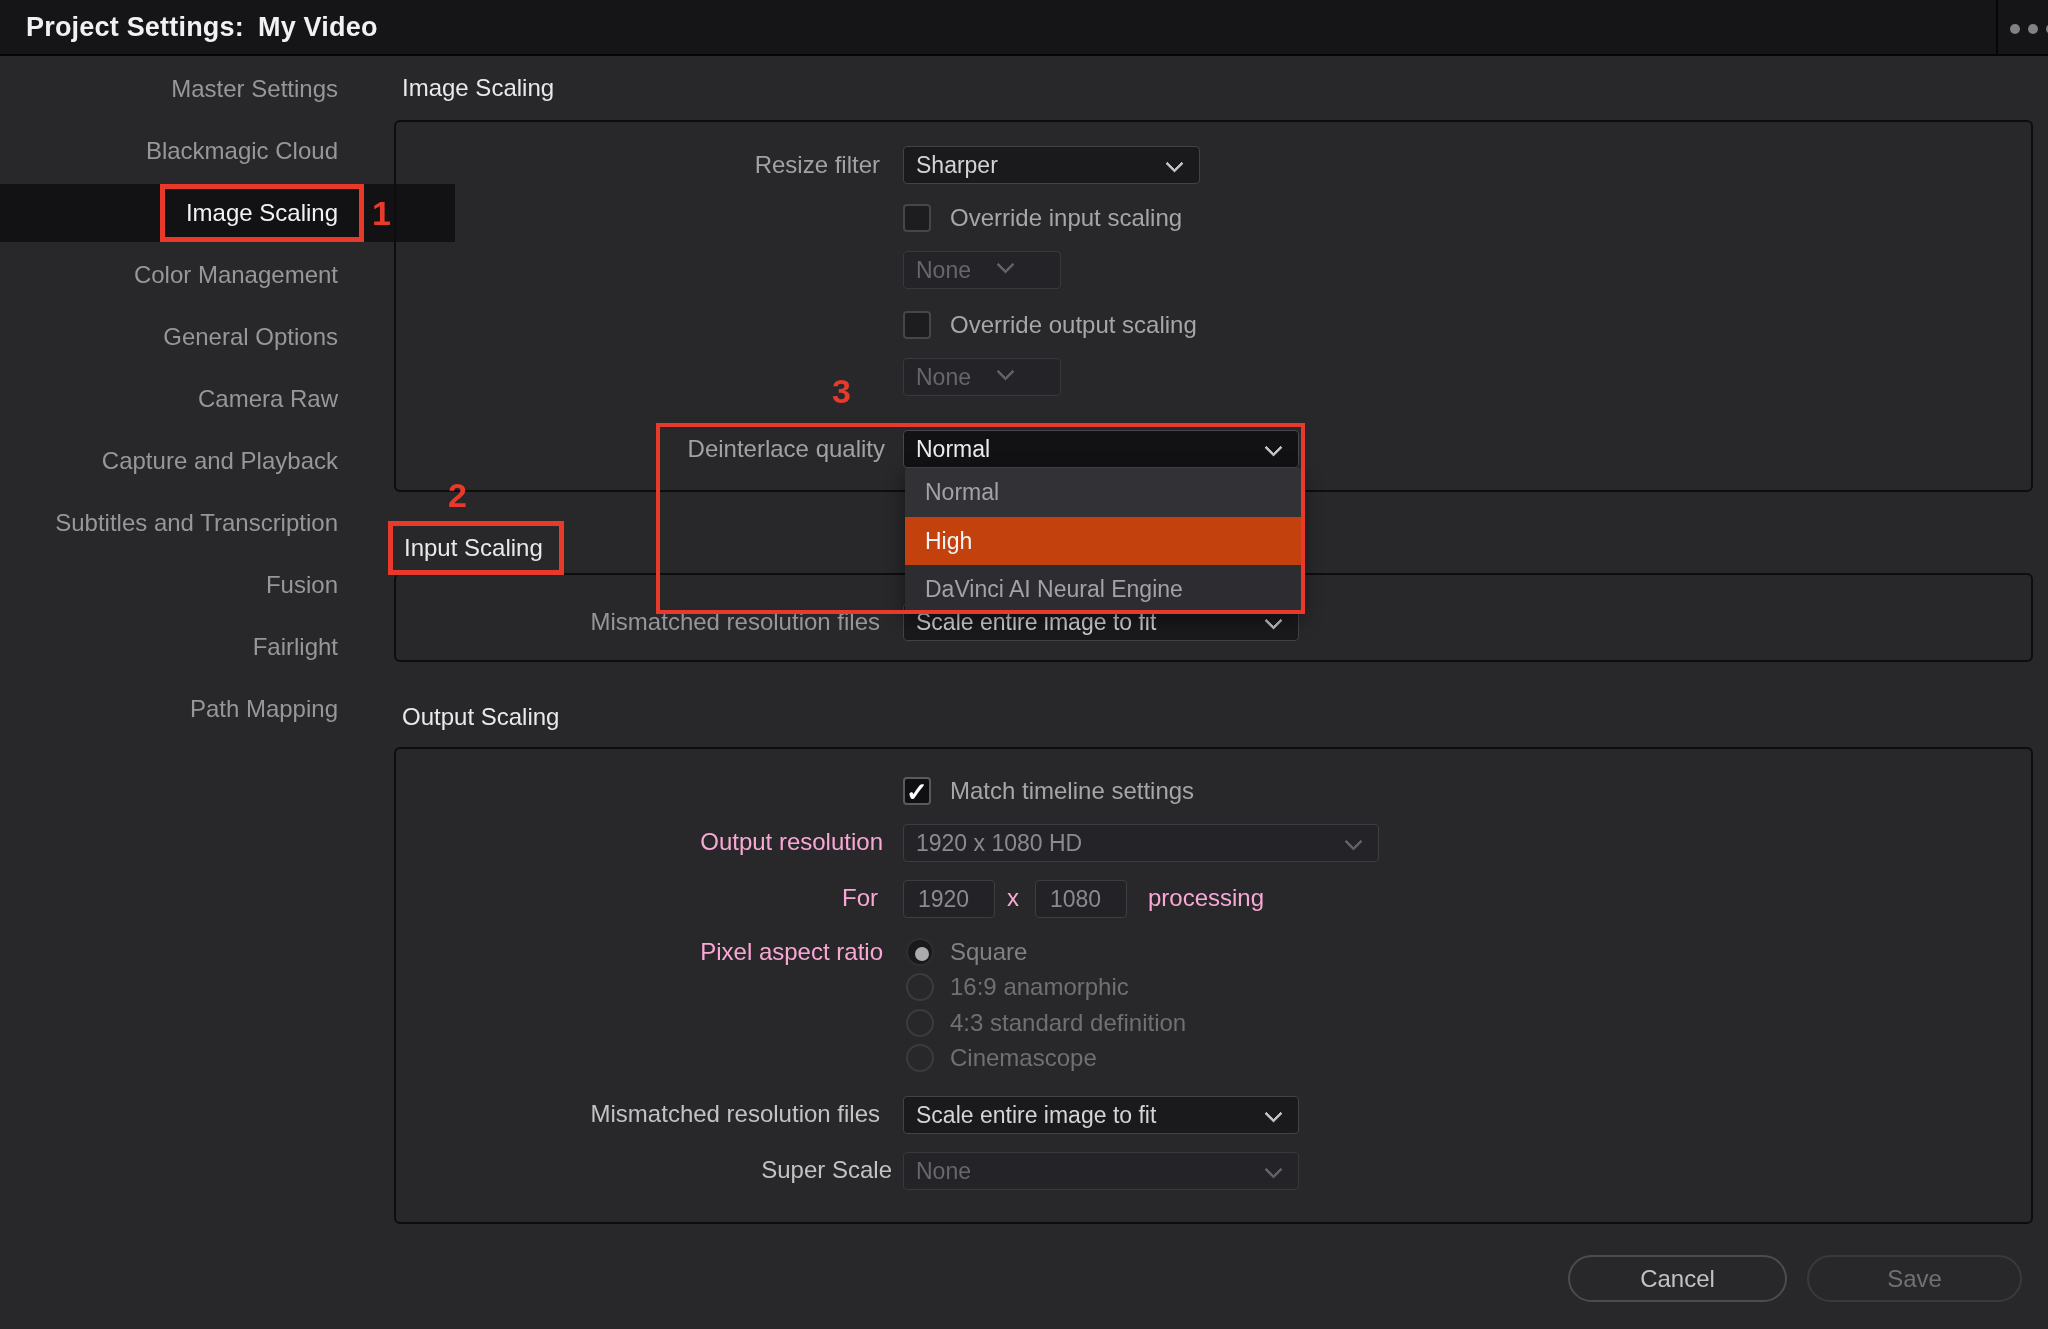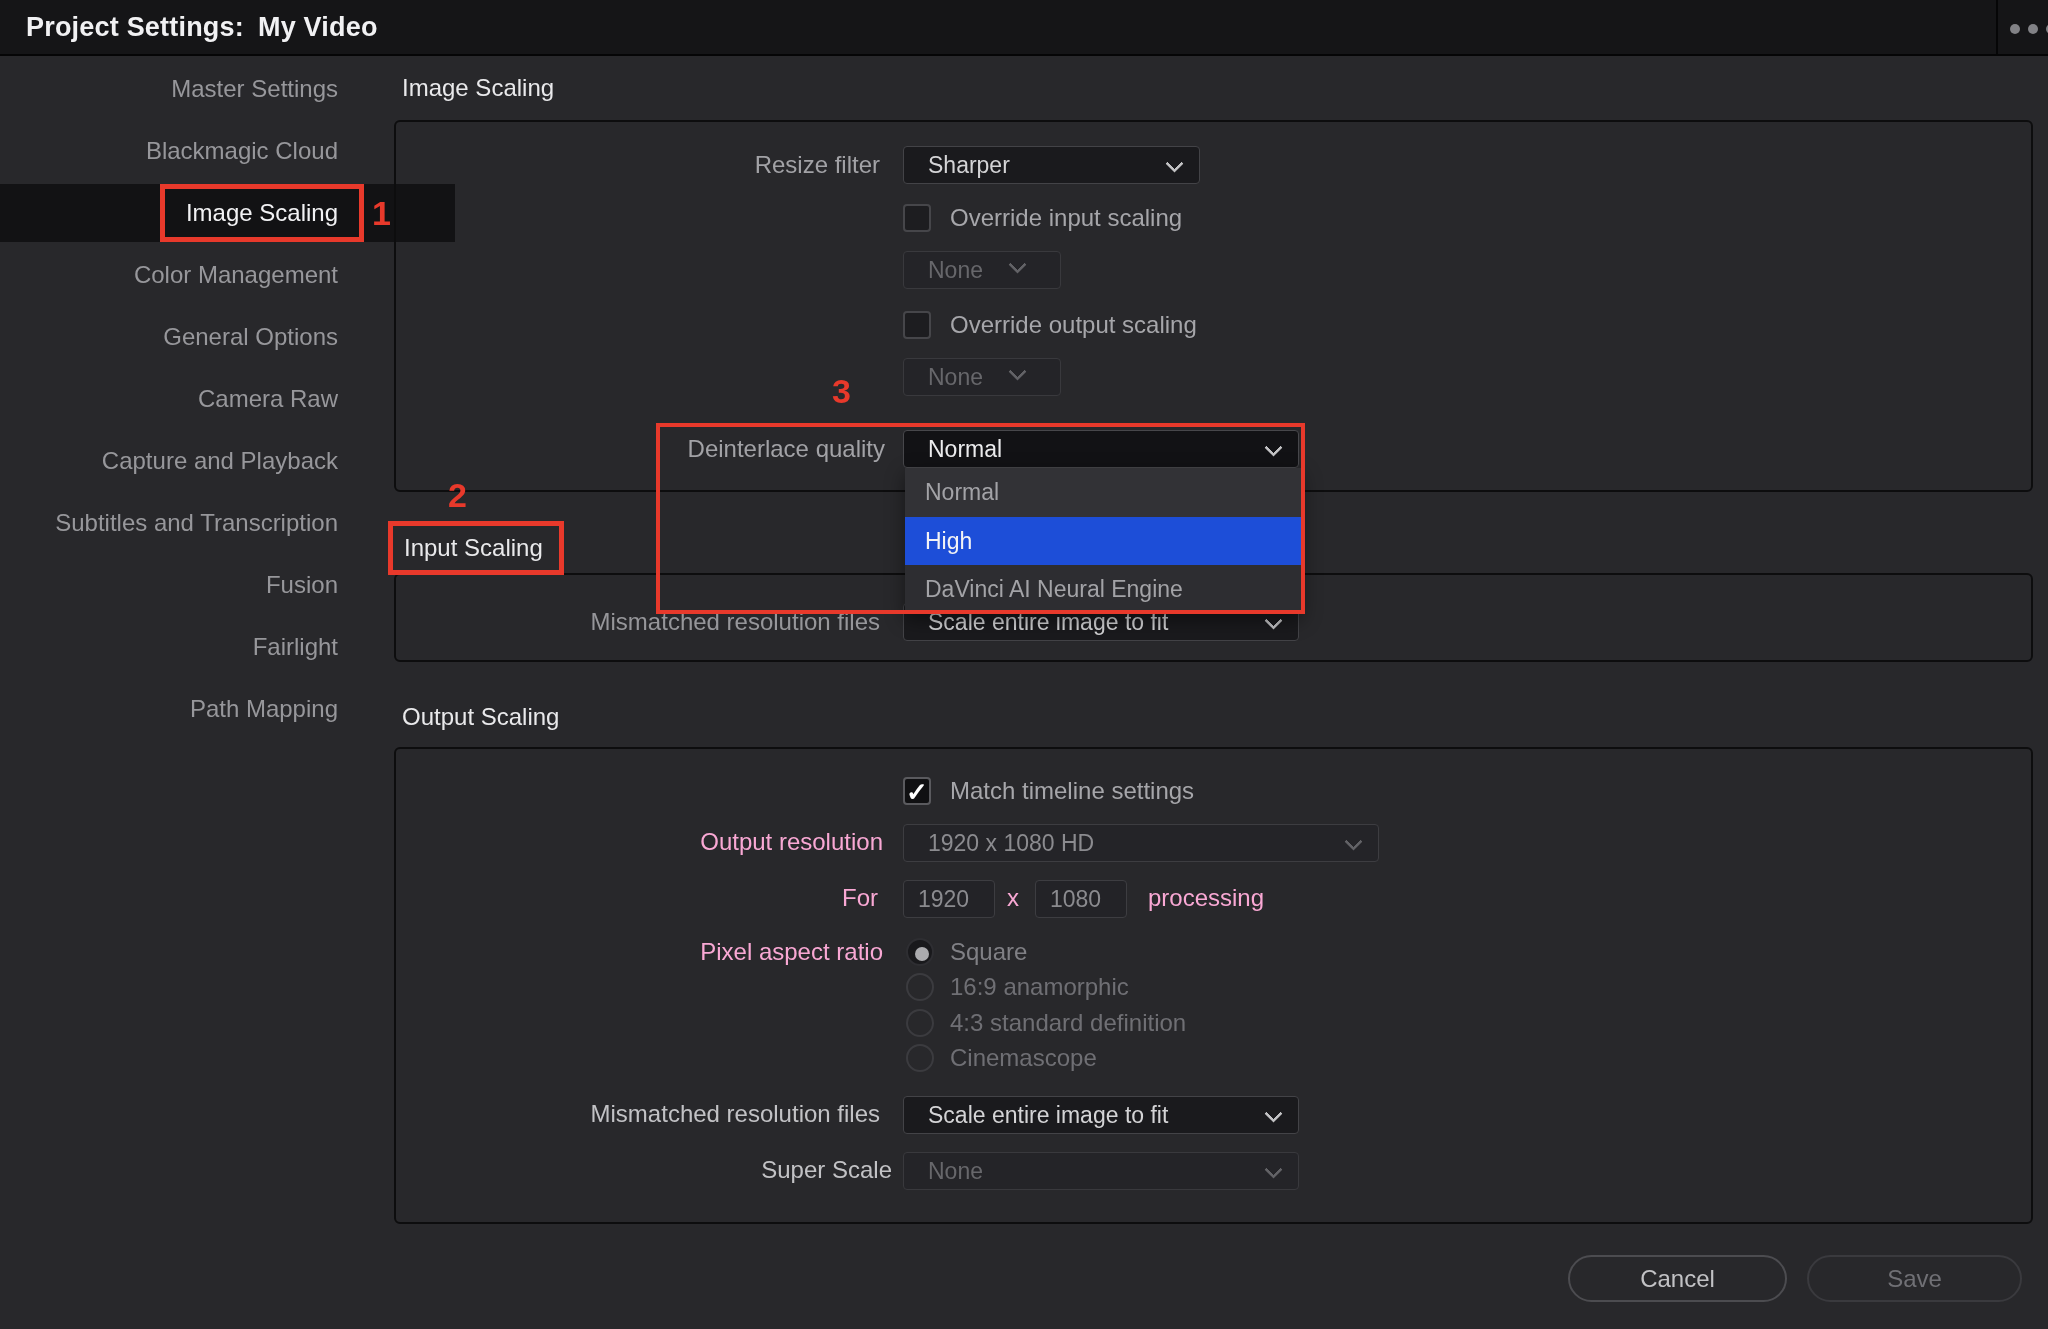--- a/index.html
+++ b/index.html
@@ -36,37 +36,37 @@
 
   
   .lbl { position:absolute; height:28px; line-height:28px; font-size:24px;
          color:#a2a2a6; text-align:right; }
   .lbl.dim { color:#f9a8d4; }
   .lbl.lit { color:#c2c2c5; }
   .lbl.left { text-align:left; }
 
   
   .dd { position:absolute; height:38px; border-radius:4px; display:flex; align-items:center;
-        padding-left:24px; font-size:23px; cursor:pointer; }
+        padding-left:12px; font-size:23px; cursor:pointer; }
   .dd.enabled  { background:#1a1a1d; border:1px solid #434347; color:#d4d4d6; }
   .dd.darkest  { background:#121215; border:1px solid #47474b; color:#ececee; }
   .dd.disabled { background:#242428; border:1px solid #39393d; color:#67676b; cursor:default; }
   .dd.value-dim{ background:#242428; border:1px solid #3d3d41; color:#8b8b8f; cursor:default; }
   .chev { width:13px; height:13px; border-right:3px solid #c2c2c4; border-bottom:3px solid #c2c2c4;
           transform:rotate(45deg) translate(-2px,-2px); border-radius:1px; }
   .chev.right { position:absolute; right:18px; top:13px; }
   .chev.dim { border-color:#626266; }
   .chev.inline { position:static; margin-left:28px; margin-top:-6px; }
 
   
   #deint-menu { position:absolute; left:905px; top:468px; width:397px; height:146px;
     background:#2d2d31; z-index:6; box-shadow:0 6px 18px rgba(0,0,0,.45); }
   .menu-item { height:49px; line-height:49px; padding-left:20px; font-size:23px; color:#a3a3a7; cursor:pointer; }
   .menu-item.first { background:#323236; height:49px; }
-  .menu-item.hover { background:#1d4ed8; color:#f3f3f5; height:48px; line-height:48px; }
+  .menu-item.hover { background:#c2410c; color:#f3f3f5; height:48px; line-height:48px; }
 
   
   .cb { position:absolute; width:28px; height:28px; border-radius:4px;
         background:#1d1d20; border:2px solid #46464a; cursor:pointer; }
   .cb.checked { background:#101012; border-color:#5a5a5e; color:#ffffff;
         font-size:26px; font-weight:700; text-align:center; line-height:26px; }
 
   
   .radio { position:absolute; width:28px; height:28px; border-radius:50%;
         border:2px solid #3b3b3f; background:transparent; cursor:default; }

